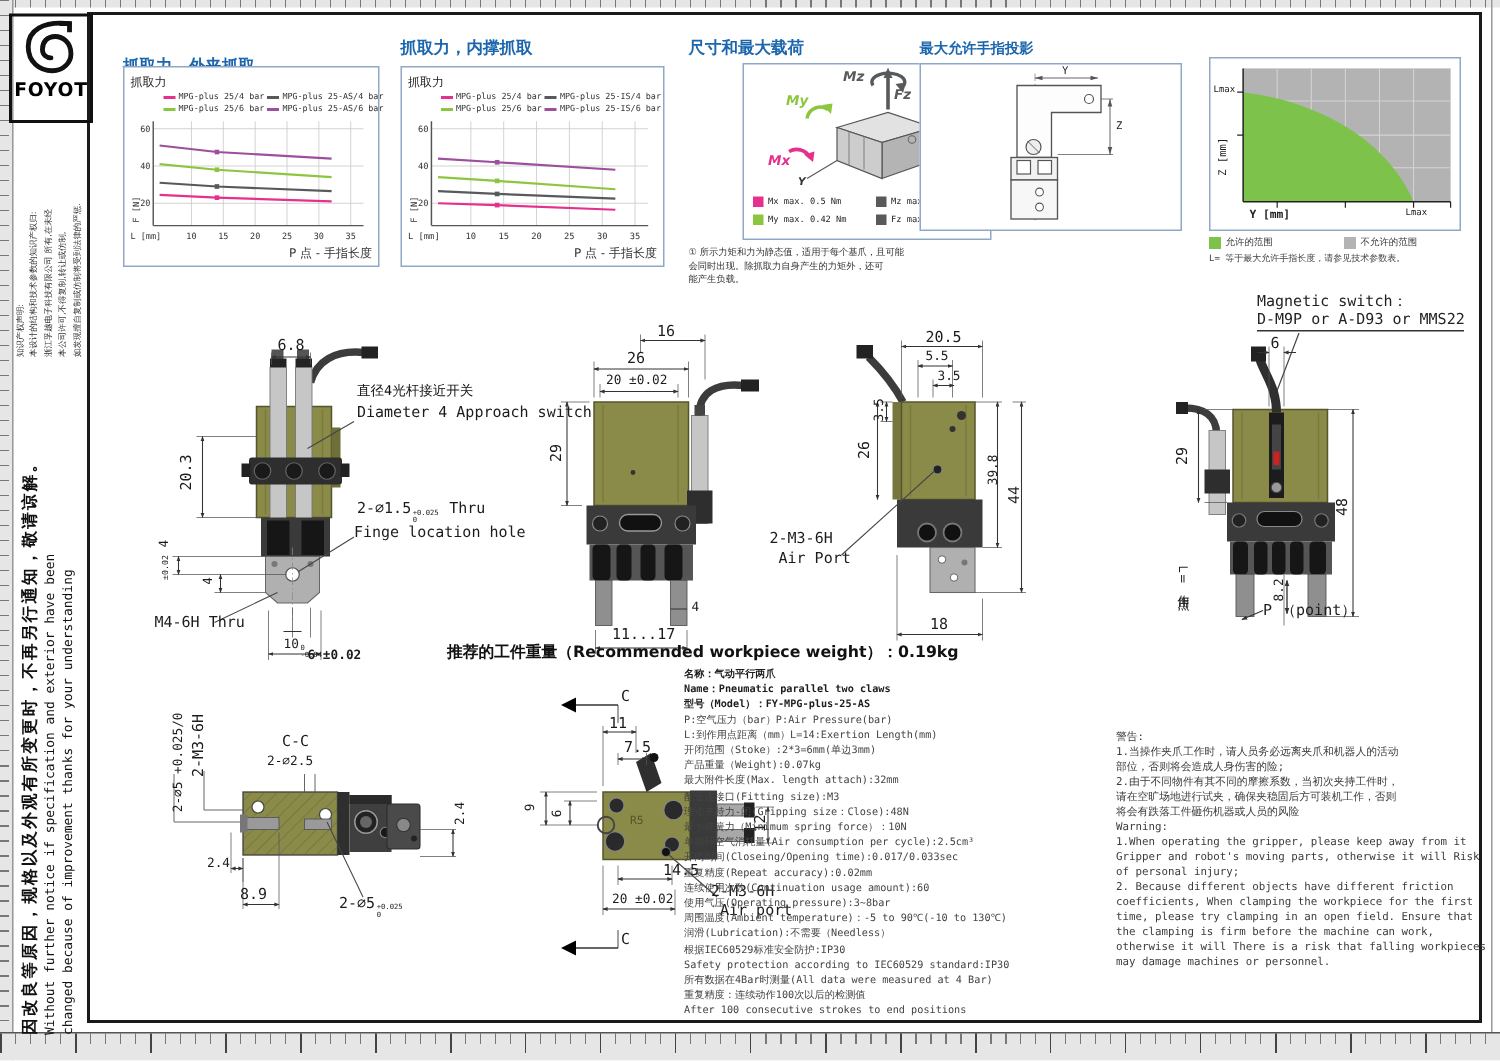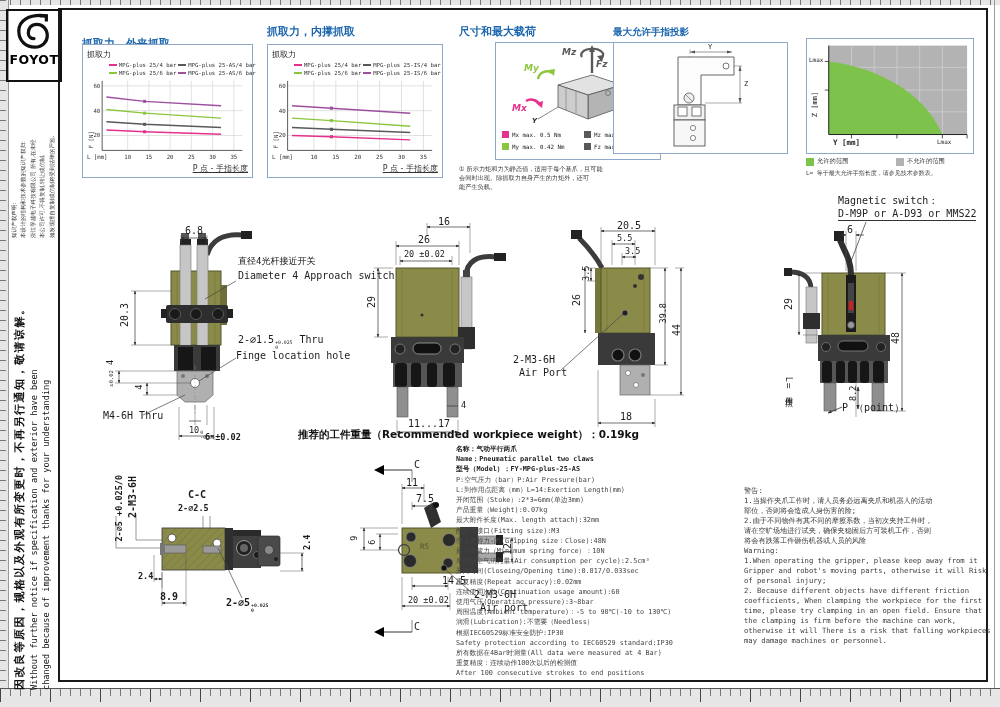--- a/index.html
+++ b/index.html
@@ -28,21 +28,21 @@
   .disc-cn{font-size:11px;font-weight:bold;letter-spacing:1.5px;white-space:nowrap;color:#111;}
   .disc-en{font-size:8.6px;white-space:nowrap;color:#111;font-family:"DejaVu Sans Mono",monospace;margin-top:2px;}
   
   .sec-title{color:#1b66ad;font-weight:bold;font-size:11px;white-space:nowrap;}
   .bluebox{border:1px solid #8fa8c8;background:#fff;box-sizing:border-box;}
   .chartbox{display:flex;flex-direction:column;padding:4px 4px 3px 4px;}
   .chart-head{font-size:8px;color:#222;margin-bottom:1px;}
   .legend{display:grid;grid-template-rows:8px 8px;grid-auto-flow:column;column-gap:2px;row-gap:0;margin-left:22px;}
   .lg-item{display:flex;align-items:center;font-size:5.6px;color:#333;white-space:nowrap;font-family:"DejaVu Sans Mono",monospace;}
   .lg-sw{display:inline-block;width:8px;height:2px;margin-right:2px;}
-  .chart-foot{font-size:8px;color:#333;text-align:right;margin-top:1px;white-space:nowrap;text-decoration:underline;}
+  .chart-foot{font-size:8px;color:#333;text-align:right;margin-top:1px;white-space:nowrap;}
   
   .ld-item{position:absolute;display:flex;align-items:center;font-size:5.8px;color:#222;white-space:nowrap;font-family:"DejaVu Sans Mono",monospace;}
   .ld-sw{display:inline-block;width:7px;height:7px;margin-right:3px;}
   .ld-note div{font-size:6.2px;line-height:9px;color:#333;white-space:nowrap;}
   .axis-lbl{position:absolute;font-weight:bold;font-style:italic;font-size:9px;}
   
   .dim{position:absolute;font-family:"DejaVu Sans Mono",monospace;font-size:8.5px;color:#1c1c1c;white-space:nowrap;line-height:1;}
   .dim-lg{font-size:10px;}
   .rot{transform:rotate(-90deg);transform-origin:center center;}
   .tol{display:inline-flex;flex-direction:column;font-size:4.8px;line-height:1.05;vertical-align:-1px;margin:0 1px;}
@@ -549,21 +549,21 @@
       <line x1="62" y1="182" x2="48" y2="188" stroke="#333" stroke-width="0.8" marker-end="url(#mk4)"></line>
     </svg>
     <span class="dim dim-lg" style="left:67px;top:0px;">6</span>
     <span class="dim dim-lg rot" style="left:3px;top:74px;">29</span>
     <span class="dim dim-lg rot" style="left:110px;top:108px;">48</span>
     <span class="dim rot" style="left:66px;top:164px;">8.2</span>
     <span class="dim dim-lg" style="left:62px;top:178px;">P （point）</span>
     <span class="vtext abs" style="left:2px;top:152px;height:52px;">L=作用点</span>
   </div>
 
-  <div class="view" style="left:100px;top:460px;width:240px;height:180px;font-weight:bold;">
+  <div class="view" style="left:100px;top:460px;width:240px;height:180px;">
     <svg width="240" height="180" viewBox="0 0 240 180">
       <defs>
         <marker id="mk5" markerWidth="5" markerHeight="5" refX="4.4" refY="2.5" orient="auto-start-reverse">
             <path d="M5,2.5 L0,0.7 L0,4.3 Z" fill="#333"></path>
           </marker>
         <pattern id="h5" width="6" height="6" patternUnits="userSpaceOnUse" patternTransform="rotate(45)">
             <line x1="0" y1="0" x2="0" y2="6" stroke="#63632f" stroke-width="1.2"></line>
           </pattern>
       </defs>
       <rect x="62" y="68" width="63" height="42" fill="#8b8b49" stroke="#444" stroke-width="0.9"></rect>

